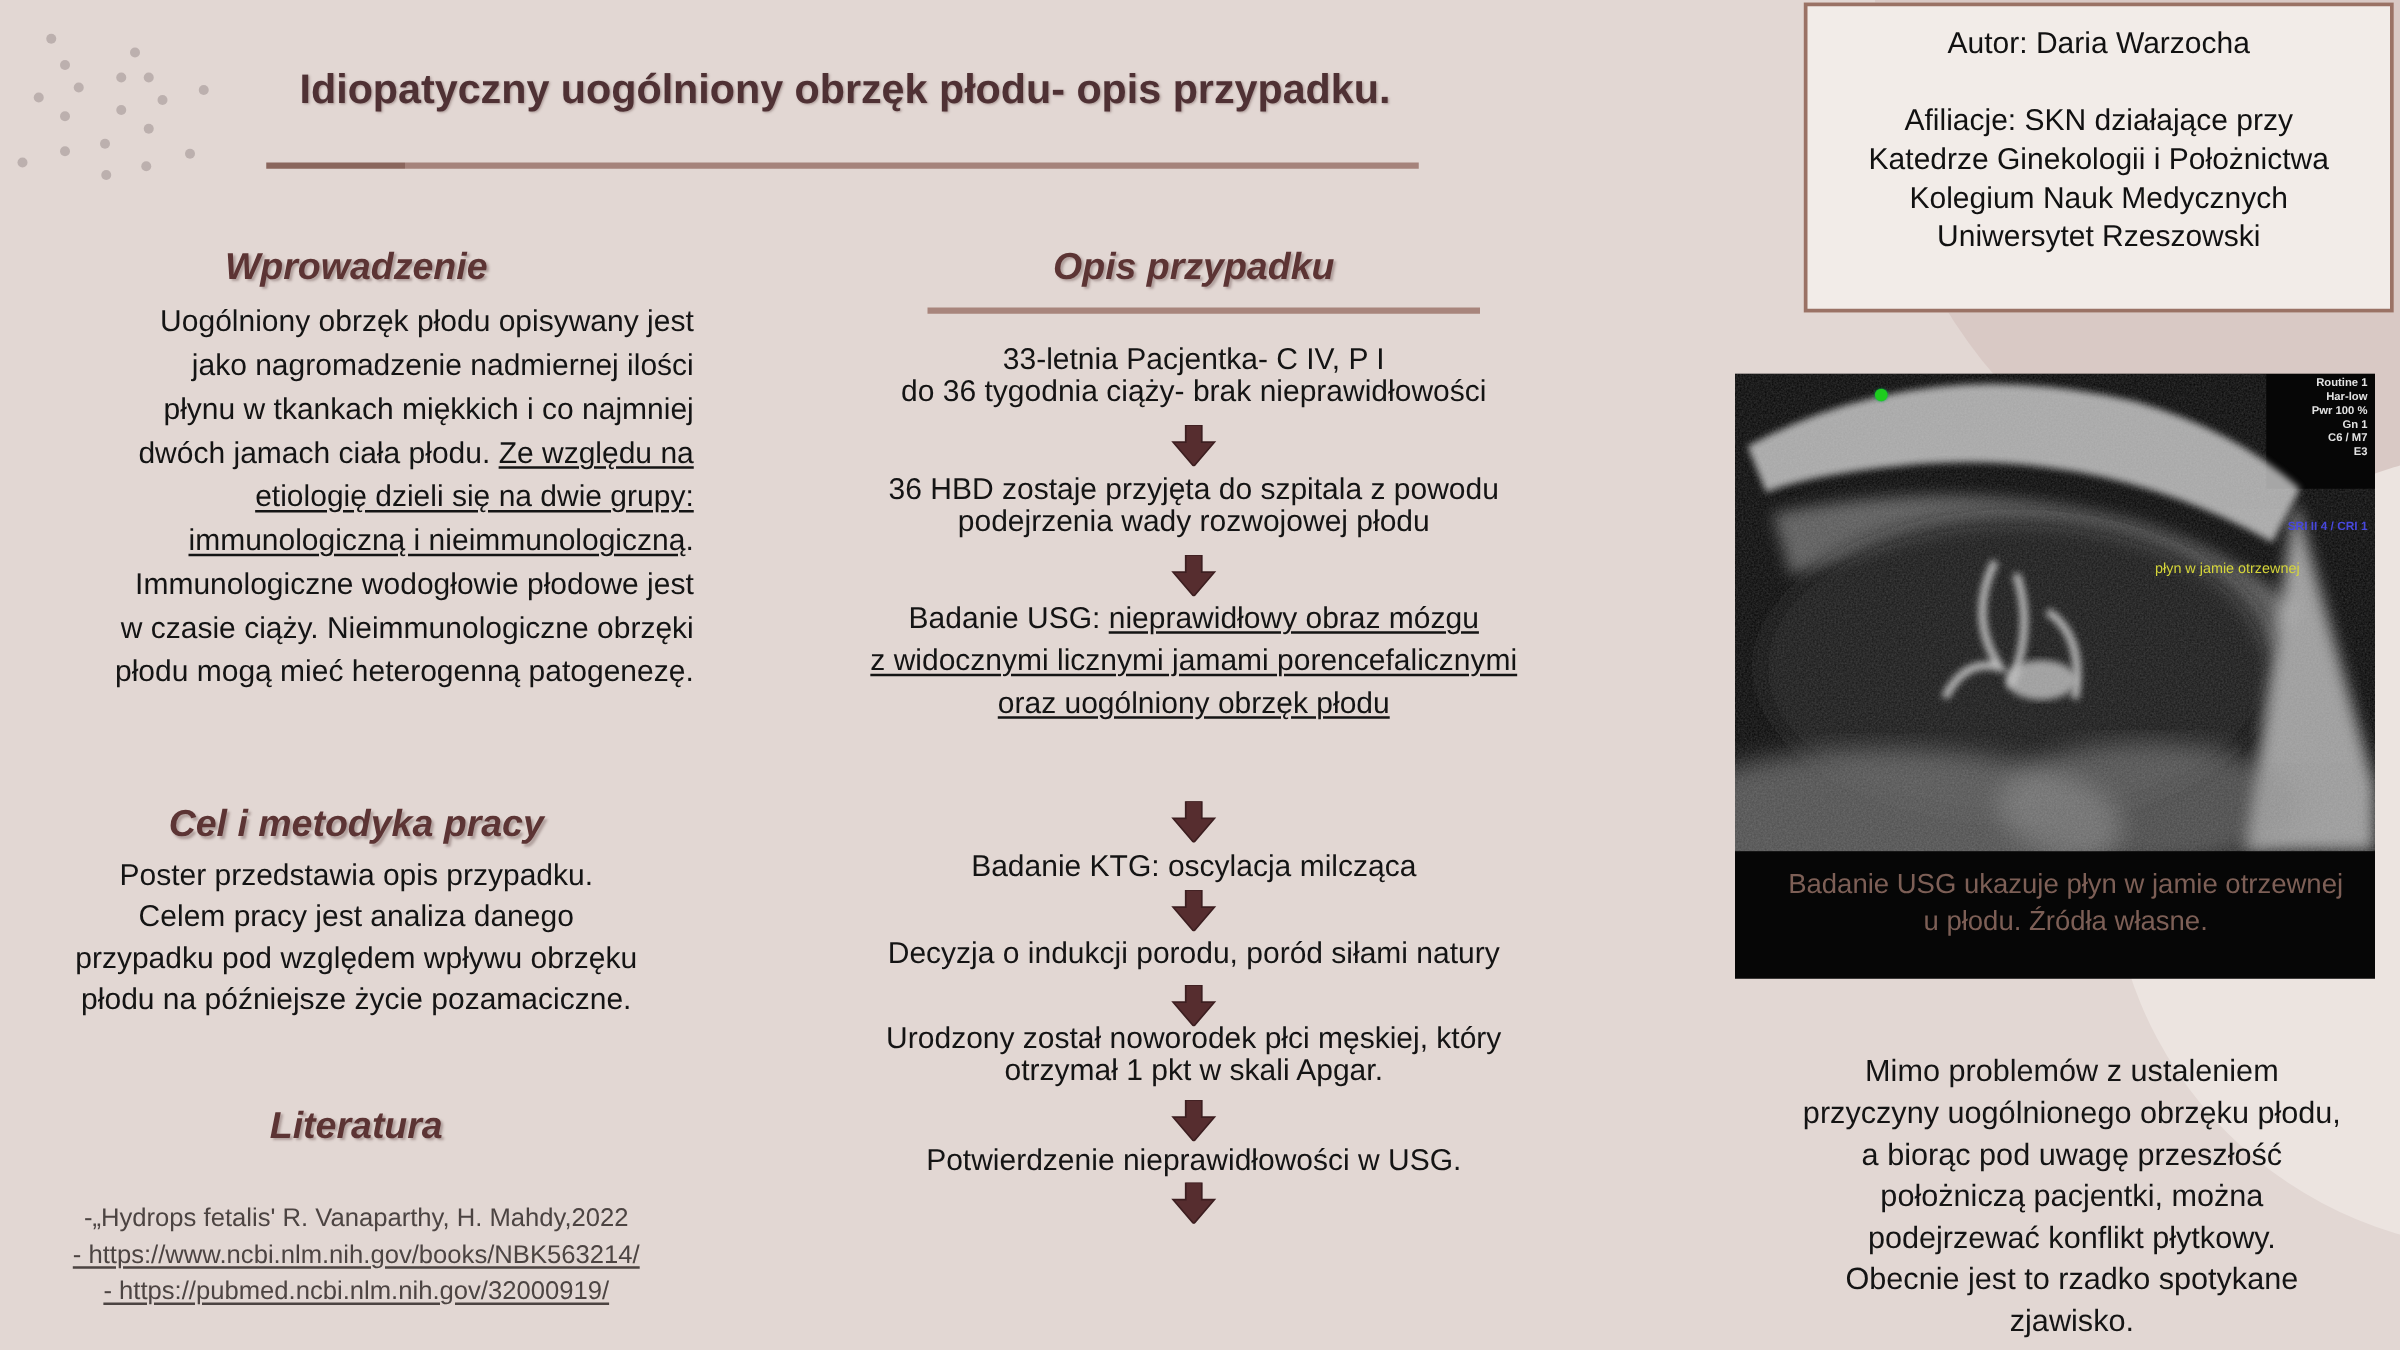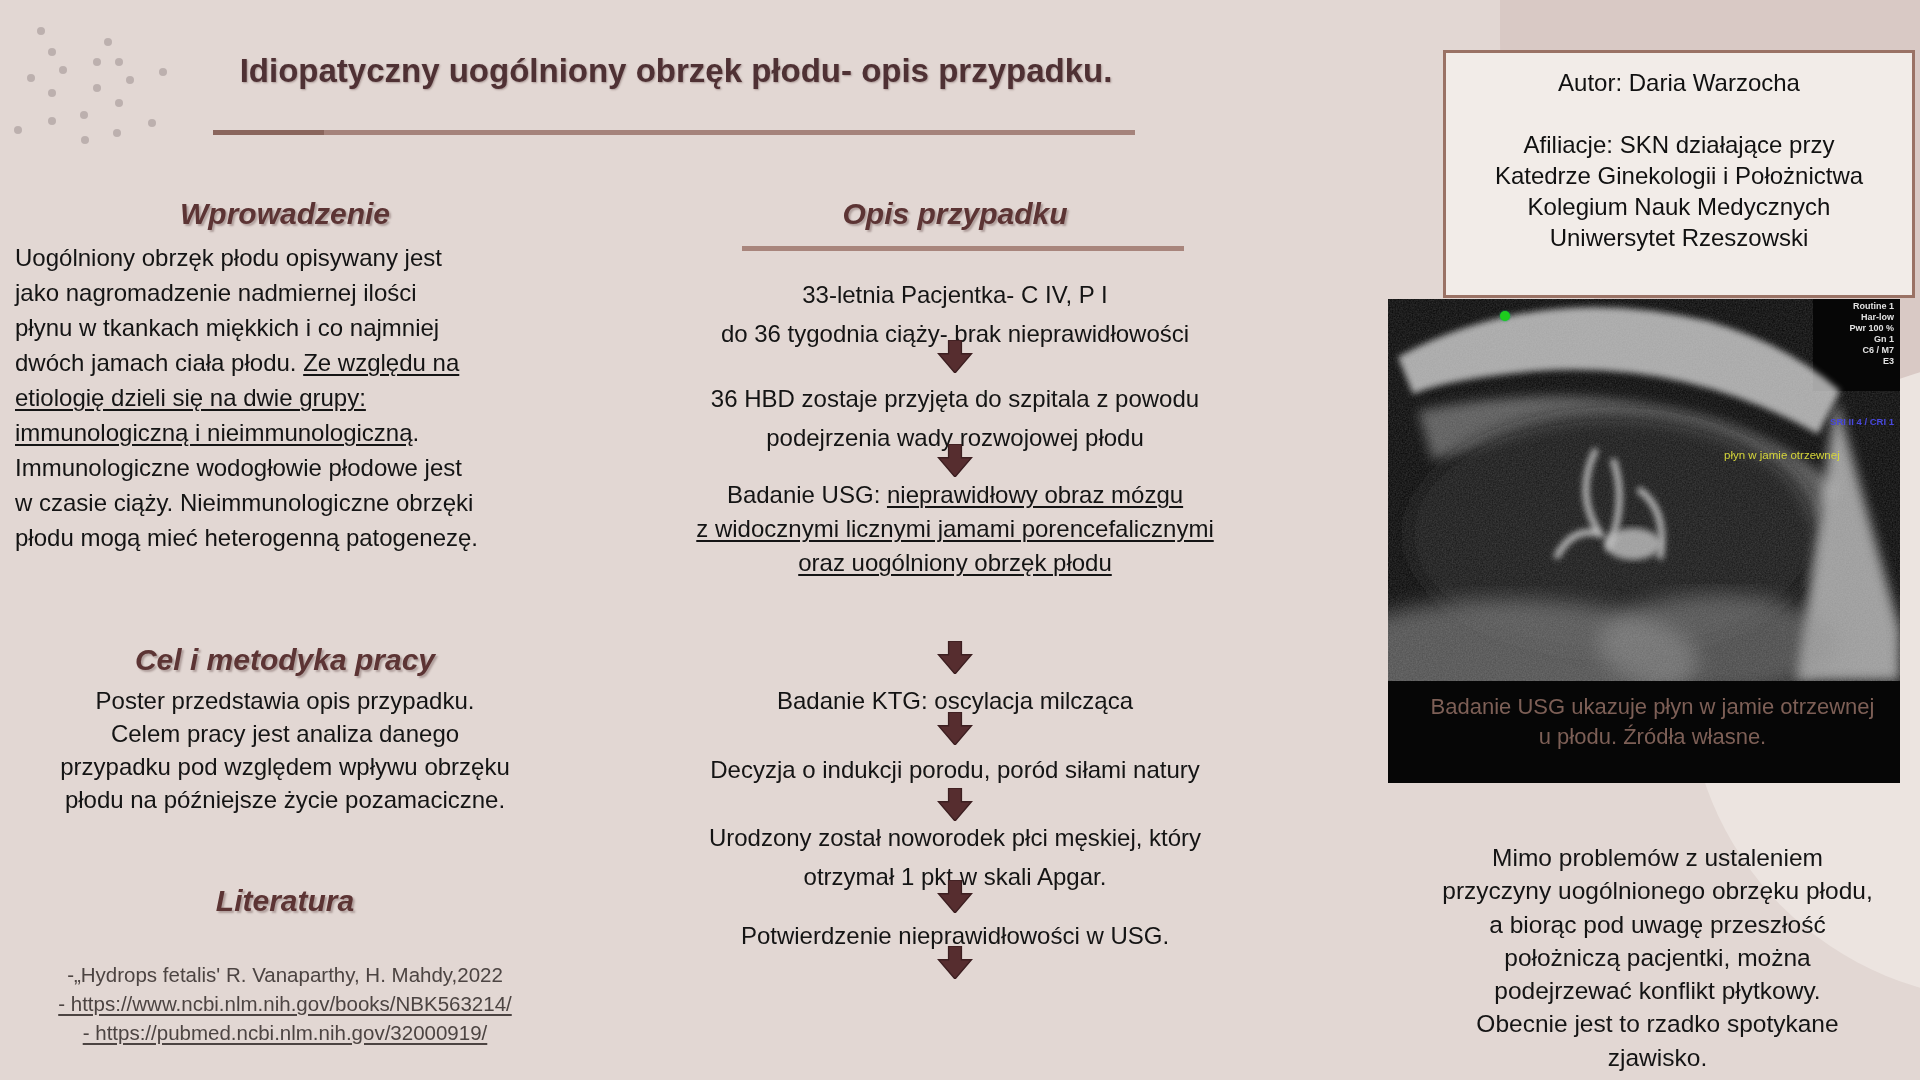--- a/index.html
+++ b/index.html
@@ -17,44 +17,44 @@
   
   .title{position:absolute;left:215px;top:52px;width:922px;text-align:center;
     font-size:33px;font-weight:bold;color:#4f3134;white-space:nowrap;
     text-shadow:1px 1px 2px rgba(70,40,40,.35);}
   .title-rule{position:absolute;left:213px;top:130px;width:922px;height:5px;
     background:linear-gradient(90deg,#8a665d 0 12%,#a5837b 12% 100%);}
 
   
   .author-box{position:absolute;left:1443px;top:2px;width:472px;height:248px;
     background:#f2ece8;border:3px solid #9a7265;box-sizing:border-box;
-    text-align:center;margin-top:48px;}
+    text-align:center;}
   .author-box .txt{margin-top:14px;font-size:24px;line-height:31px;white-space:pre;color:#111;}
 
   
   .h-section{position:absolute;text-align:center;font-size:30px;font-weight:bold;
     color:#5c3434;text-shadow:2px 2px 2px rgba(60,30,30,.30);font-style:italic;}
   .pre{white-space:pre;}
   .ul{text-decoration:underline;text-decoration-thickness:2px;text-underline-offset:3px;}
   .h-intro{left:15px;top:197px;width:540px;}
-  .intro-text{position:absolute;left:15px;top:240px;width:540px;text-align:left;
+  .intro-text{position:absolute;left:15px;top:240px;width:540px;text-align:right;
     font-size:24px;line-height:35px;}
   .intro-text div{white-space:nowrap;}
   .h-aim{left:15px;top:643px;width:540px;}
   .aim-text{position:absolute;left:15px;top:684px;width:540px;text-align:center;
     font-size:24px;line-height:33px;}
   .h-lit{left:15px;top:884px;width:540px;}
   .lit-block{position:absolute;left:15px;top:960px;width:540px;text-align:center;
     font-size:20.5px;line-height:29px;color:#4c4442;}
 
   
   .h-case{left:575px;top:197px;width:760px;}
   .case-rule{position:absolute;left:742px;top:246px;width:442px;height:5px;background:#a8857c;}
   .step{position:absolute;left:575px;width:760px;text-align:center;
-    font-size:24px;line-height:39px;}
+    font-size:24px;line-height:26px;}
   .step.tall{line-height:34px;}
   .arrow{position:absolute;left:575px;width:760px;text-align:center;}
   .arrow svg{display:inline-block;}
   .s1{top:275px;} .a1{top:340px;}
   .s2{top:379px;} .a2{top:444px;}
   .s3{top:478px;} .a3{top:641px;}
   .s4{top:681px;} .a4{top:712px;}
   .s5{top:750px;} .a5{top:788px;}
   .s6{top:818px;} .a6{top:880px;}
   .s7{top:916px;} .a7{top:946px;}

